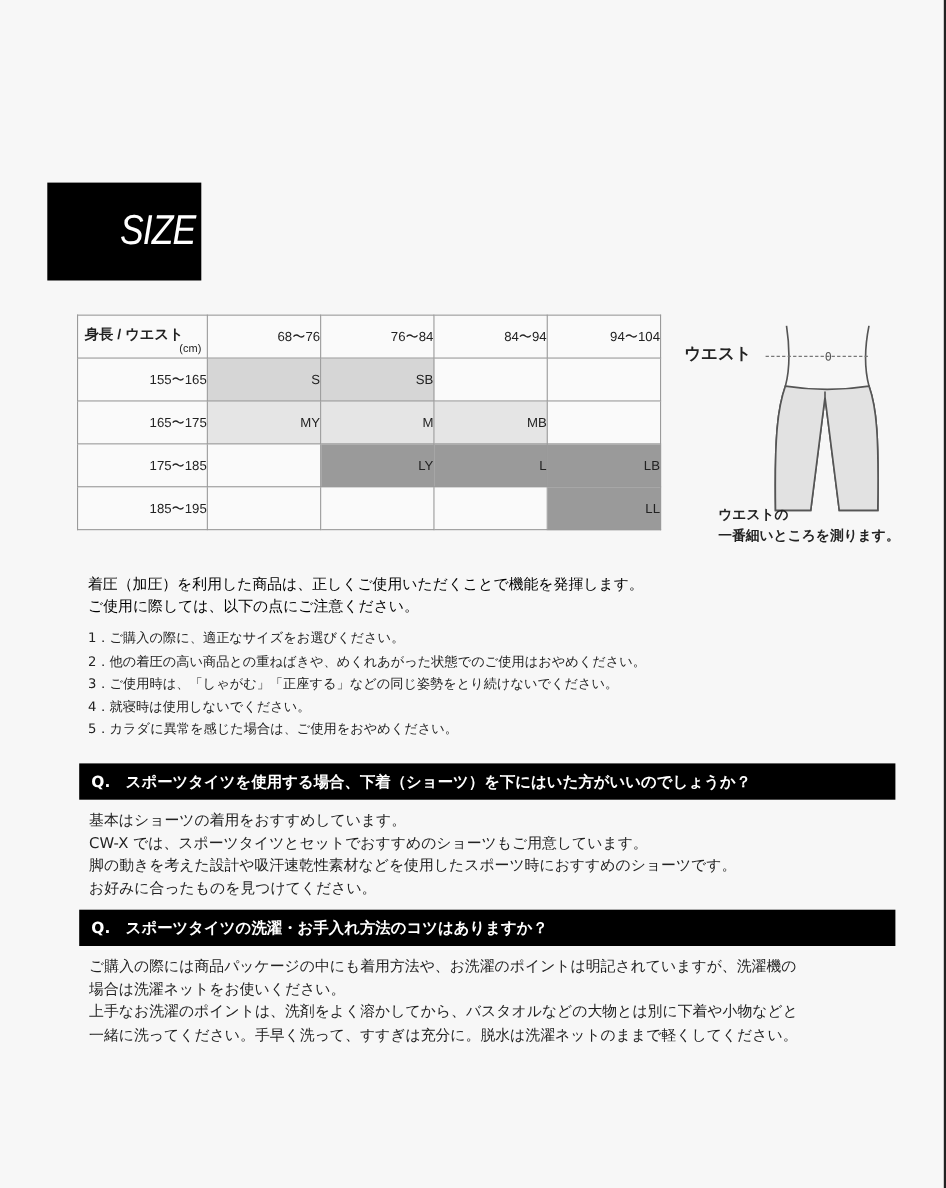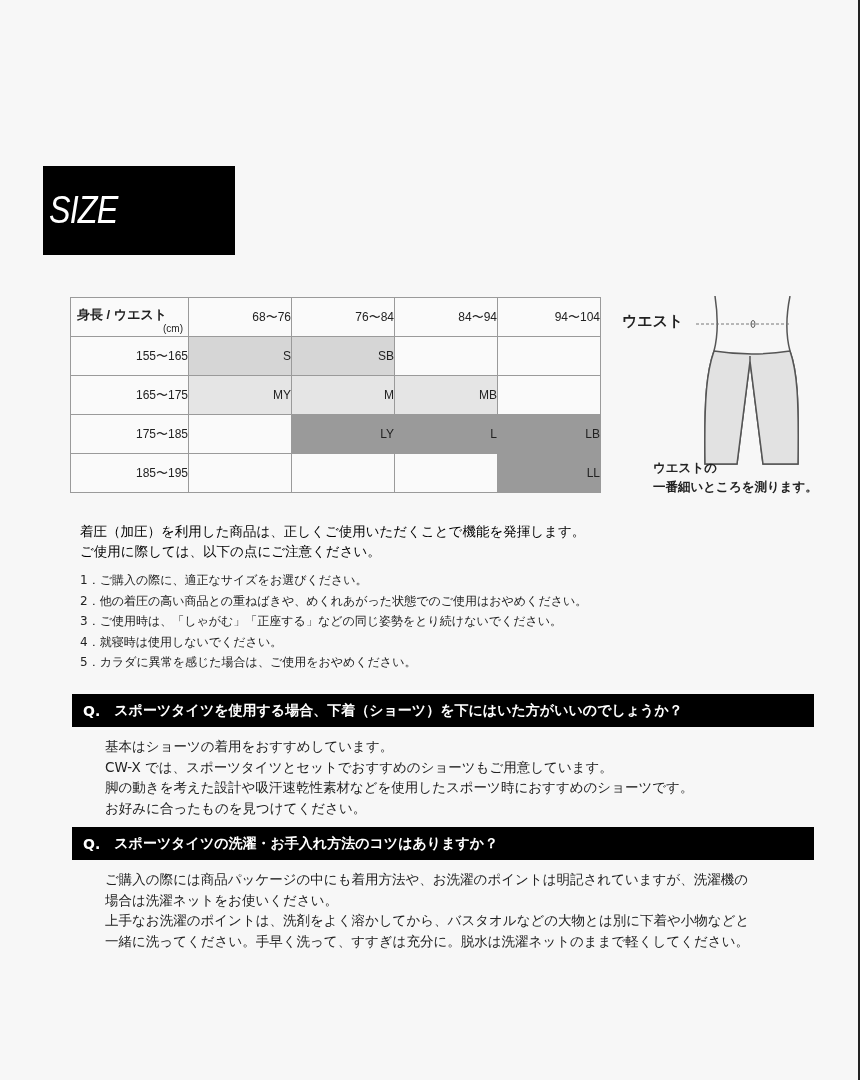--- a/index.html
+++ b/index.html
@@ -1,31 +1,31 @@
 <!DOCTYPE html>
 <html><head>
 <meta charset="utf-8">
 <style>
   * { box-sizing: border-box; margin: 0; padding: 0; }
   html, body { width: 860px; height: 1080px; background: #f7f7f7; overflow: hidden; }
   body { position: relative; font-family: "DejaVu Sans", "Liberation Sans", sans-serif; color: #222; }
   .right-edge { position: absolute; right: 0; top: 0; width: 2px; height: 1080px; background: #222; }
 
   .size-badge {
-    position: absolute; left: 43px; top: 166px; width: 192px; height: 89px;
+    position: absolute; left: 43px; top: 166px; width: 140px; height: 89px;
     background: #000; color: #fff;
-    display: flex; align-items: center; justify-content: flex-start;
+    display: flex; align-items: center; justify-content: flex-end;
   }
   .size-badge span {
     font-family: "Liberation Sans", sans-serif; font-size: 38px; font-style: italic;
     font-weight: 400; letter-spacing: -1px; transform: scaleX(0.85); display: inline-block;
   }
 
   table.size-table {
-    position: absolute; left: 70px; top: 297px;
+    position: absolute; left: 70px; top: 286px;
     border-collapse: collapse; background: #fafafa;
     font-family: "Liberation Sans", sans-serif;
   }
   table.size-table td {
     border: 1px solid #9a9a9a; height: 39px; text-align: right;
     font-size: 12px; color: #222; padding: 0;
   }
   table.size-table td.corner { width: 118px; text-align: left; padding-left: 6px; position: relative; font-size: 13px; font-weight: bold; }
   table.size-table td.corner .cm { position: absolute; right: 5px; bottom: 2px; font-size: 10px; font-weight: normal; }
   table.size-table td.corner .lbl { position: absolute; left: 6px; top: 8px; }
@@ -41,21 +41,21 @@
   .waist-note { position: absolute; left: 653px; top: 458px; font-size: 12.5px; font-weight: bold; line-height: 19px; color: #222; }
 
   .intro { position: absolute; left: 80px; top: 521px; font-size: 13.5px; line-height: 20px; color: #000000; }
   .notes { position: absolute; left: 80px; top: 570px; font-size: 12px; line-height: 20.5px; color: #222; list-style: none; }
 
   .q-bar {
     position: absolute; left: 72px; width: 742px; height: 33px; background: #000; color: #fff;
     font-size: 14px; font-weight: bold; display: flex; align-items: center; padding-left: 11px;
   }
   .q-bar .q { margin-right: 14px; }
-  .answer { position: absolute; left: 81px; font-size: 13.5px; line-height: 20.5px; color: #222; margin-left: 24px; }
+  .answer { position: absolute; left: 81px; font-size: 13.5px; line-height: 20.5px; color: #222; }
 </style>
 </head>
 <body>
 
 <div class="right-edge"></div>
 
 <div class="size-badge">
   <span>SIZE</span>
 </div>
 

